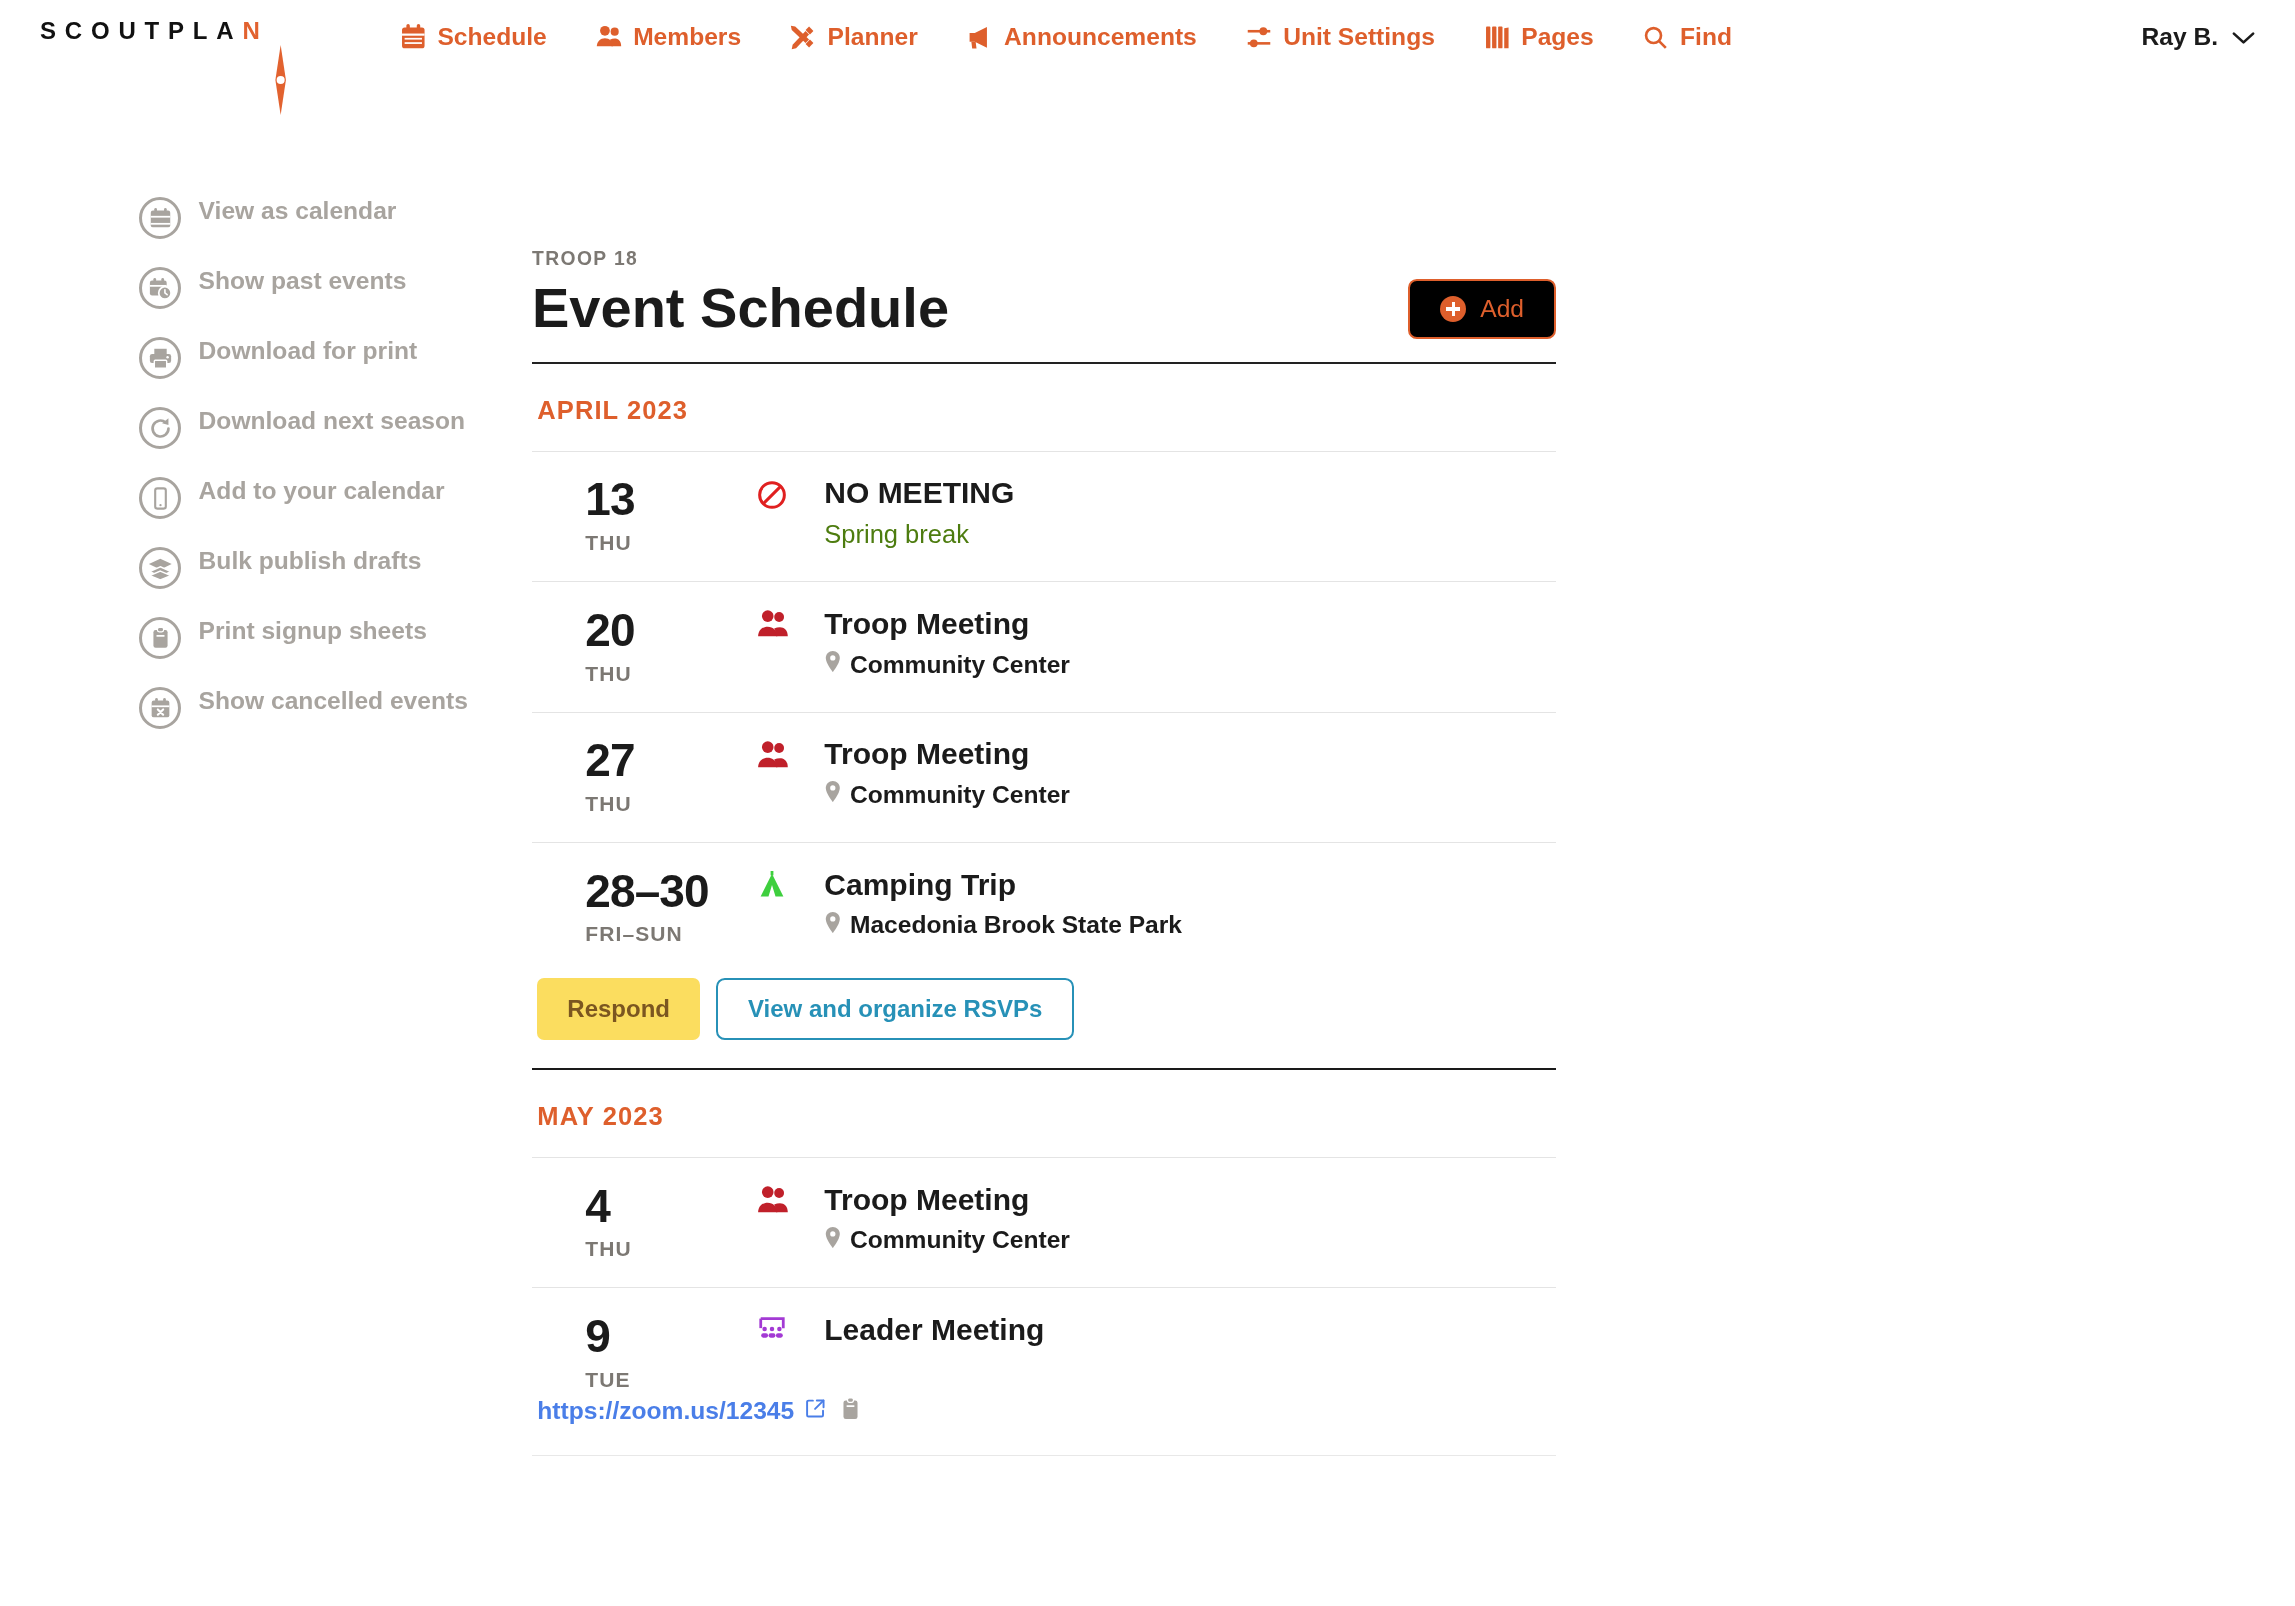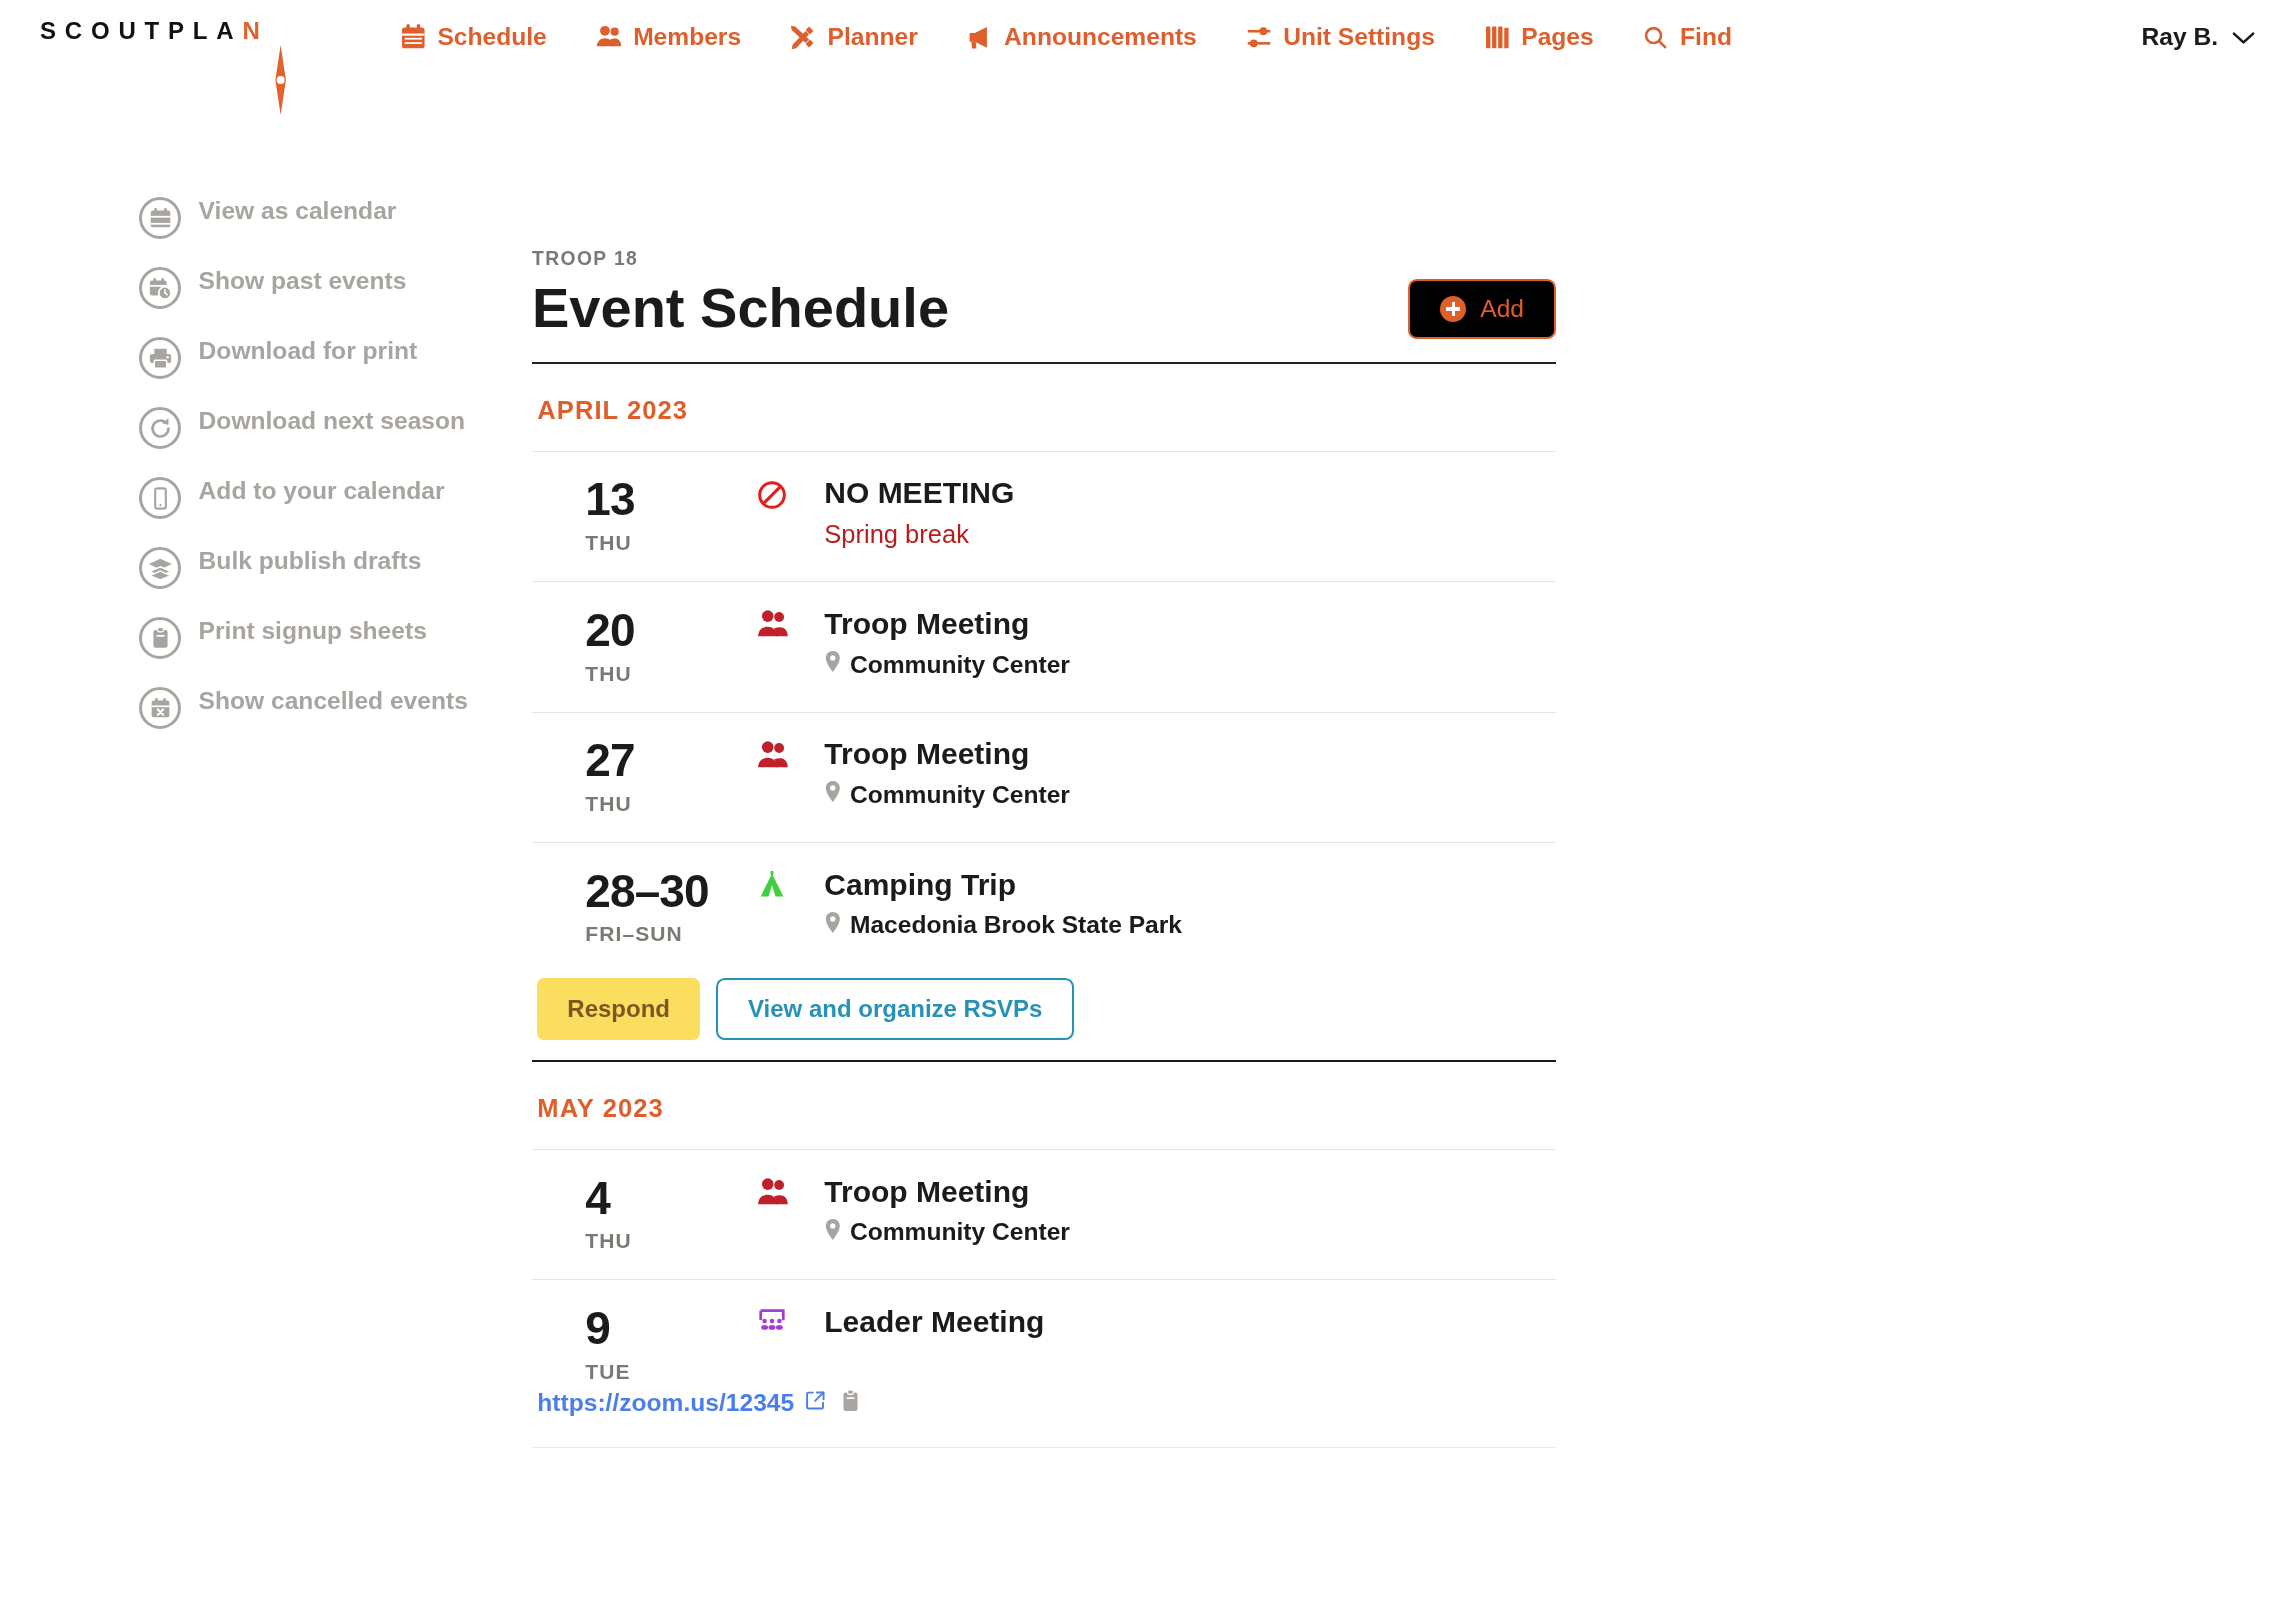--- a/index.html
+++ b/index.html
@@ -145,21 +145,21 @@
   .ev-icon { width: 67px; flex: 0 0 67px; padding-top: 3.5px; display:flex; justify-content:flex-start; }
   .ev-body { flex: 1; }
   .ev-title { font-size: 30px; font-weight: 700; color: #1b1b1b; line-height: 1.15; }
   .ev-sub {
     font-size: 24.6px;
     color: #1b1b1b;
     margin-top: 8.8px;
     display:flex; align-items:center; gap: 8px;
     font-weight: 700;
   }
-  .ev-sub.plain { font-weight: 400; font-size: 25.5px; color:#b91c1c; }
+  .ev-sub.plain { font-weight: 400; font-size: 25.5px; color:#4d7c0f; }
 
   .row-actions { display:flex; gap: 16px; margin-top: 24.6px; padding-left: 5.3px; }
   .btn-respond {
     background: #fbdd5f; color: #7b5620;
     border: none; border-radius: 7px;
     font-size: 24px; font-weight: 700;
     padding: 15px 30px; cursor:pointer;
     font-family: "Liberation Sans", sans-serif;
   }
   .btn-rsvp {
@@ -495,21 +495,21 @@
               <svg width="17.6" height="23" viewBox="0 0 20 26">
                   <path d="M10 1C5.6 1 2 4.6 2 9c0 6 8 16 8 16s8-10 8-16c0-4.4-3.6-8-8-8z" fill="#a8a49f"></path>
                   <circle cx="10" cy="9" r="3" fill="#fff"></circle>
                 </svg>
             </span>
             <span>Macedonia Brook State Park</span>
           </div>
         </div>
       </div>
 
-      <div class="row-actions" style="padding-bottom:20px;">
+      <div class="row-actions" style="padding-bottom:28px;">
         <button class="btn-respond">Respond</button>
         <button class="btn-rsvp">View and organize RSVPs</button>
       </div>
     </div>
 
     <div class="month-group last">
       <div class="month-head">MAY 2023</div>
 
       <div class="event-row">
         <div class="date-col">

